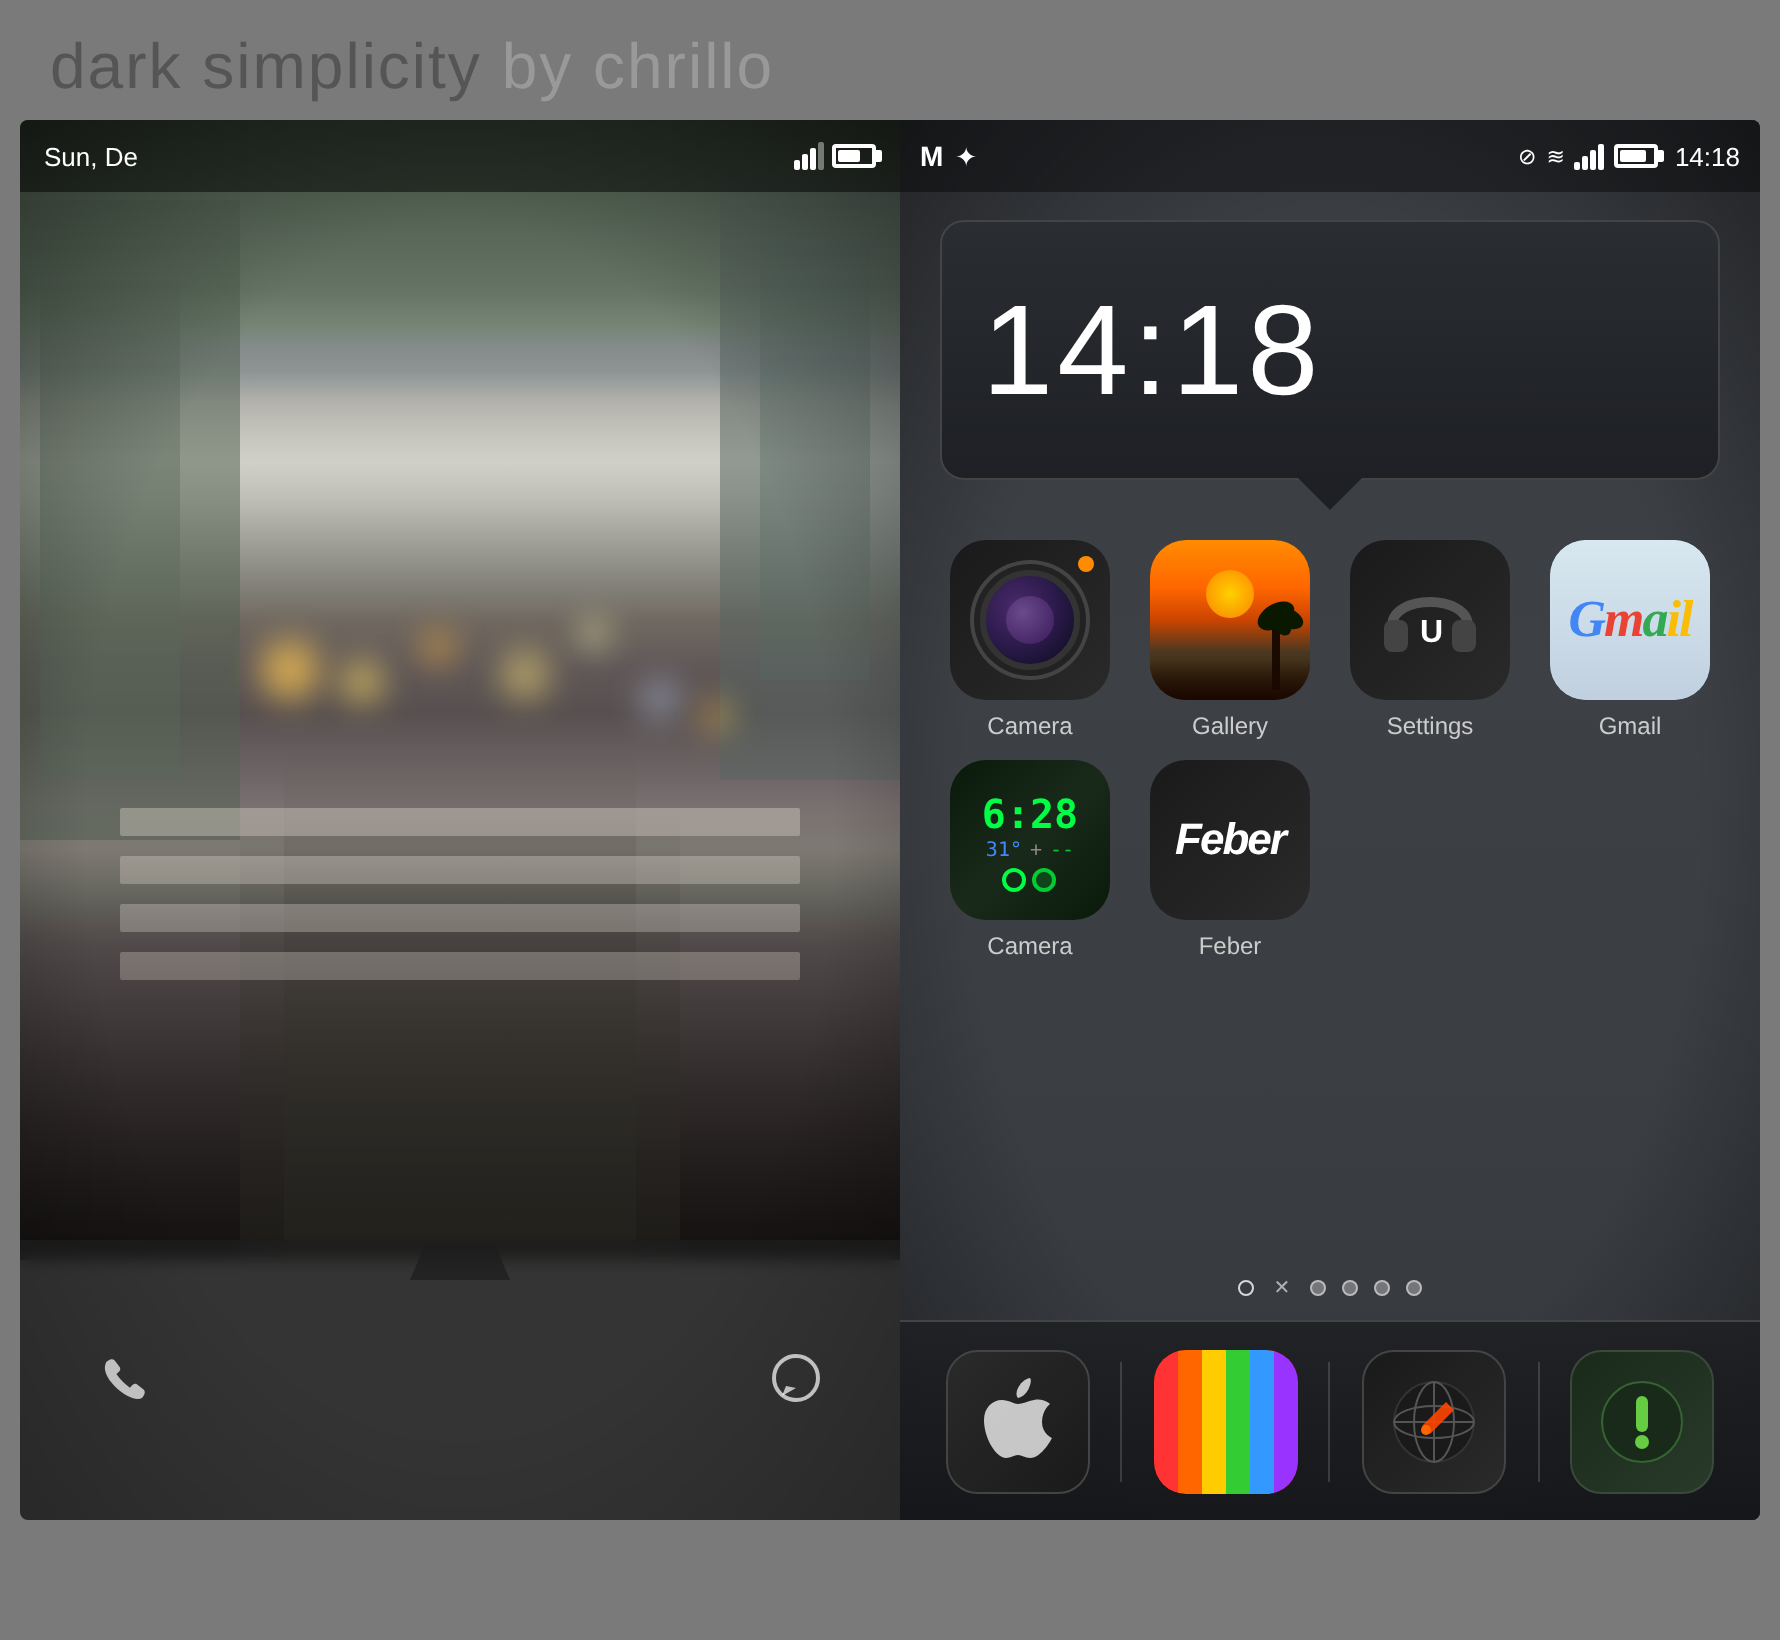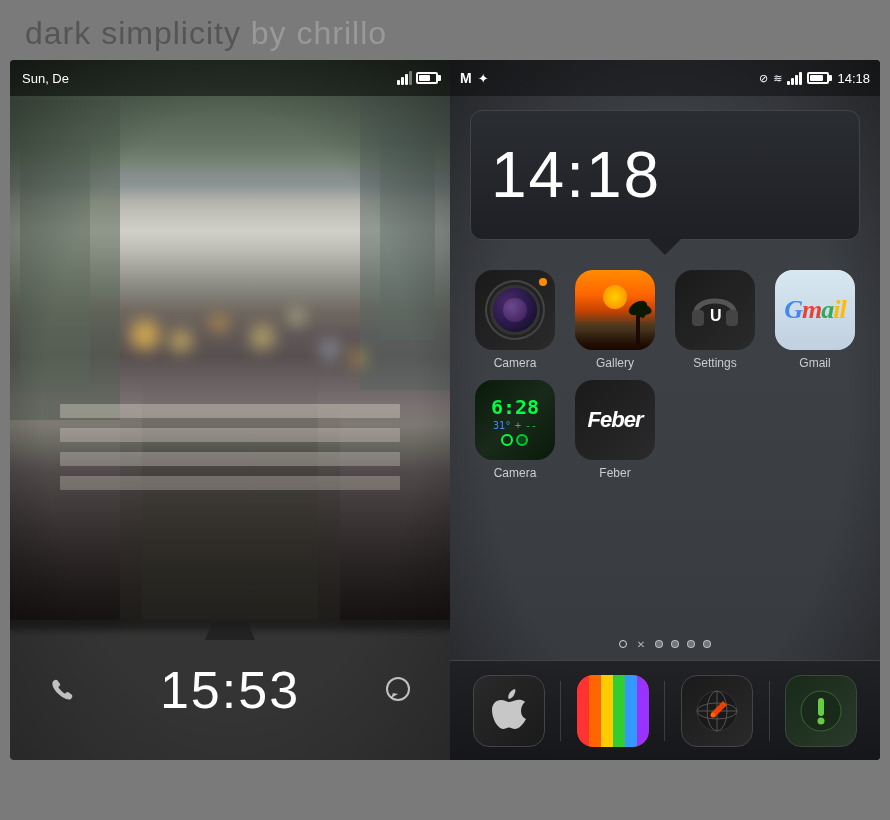--- a/index.html
+++ b/index.html
@@ -576,21 +576,20 @@
       </div>
     </div>
 
     <div style="position:absolute;bottom:120px;left:50%;transform:translateX(-50%);width:50px;height:18px;background:rgba(30,30,30,0.75);clip-path:polygon(15% 0%,85% 0%,100% 100%,0% 100%);z-index:11;"></div>
     <div class="lock-bottom">
       <div class="lock-icon">
         <svg width="28" height="28" viewBox="0 0 28 28" fill="none">
           <path d="M5 5 C5 5 8 2 10 4 L13 8 C14 10 12 11 11 12 C13 15 16 18 19 20 C20 19 21 17 23 18 L27 21 C29 23 26 26 26 26 C20 30 0 14 5 5Z" fill="rgba(255,255,255,0.7)" transform="scale(0.85) translate(1,1)"></path>
         </svg>
       </div>
-      <div class="lock-time">15:53</div>
       <div class="lock-icon">
         <svg width="28" height="28" viewBox="0 0 28 28" fill="none">
           <circle cx="14" cy="13" r="11" stroke="rgba(255,255,255,0.7)" stroke-width="2" fill="none"></circle>
           <path d="M9 17 L7 22 L14 18" fill="rgba(255,255,255,0.7)"></path>
         </svg>
       </div>
     </div>
     <div class="vignette"></div>
   </div>
 

